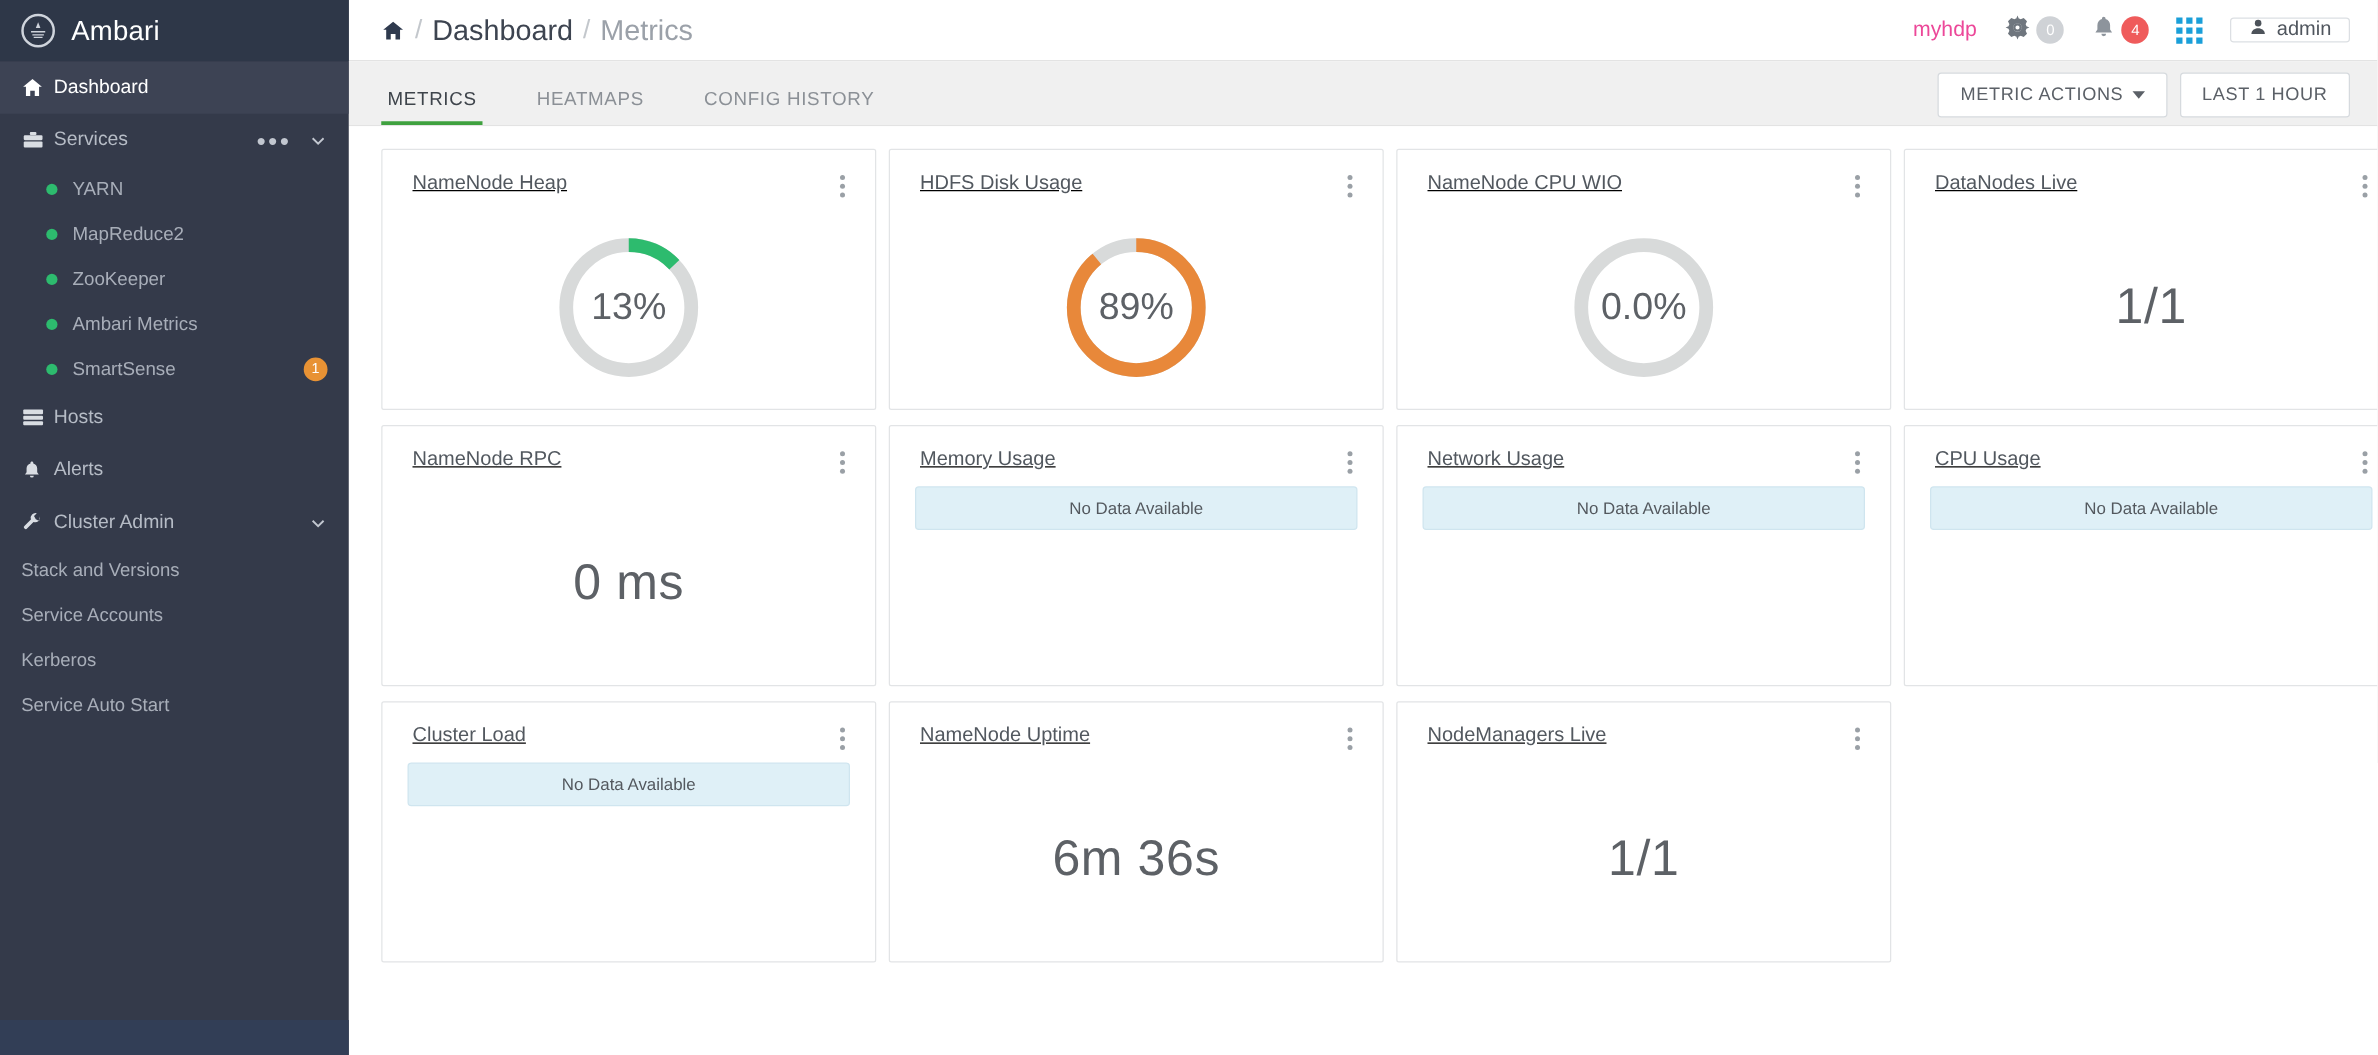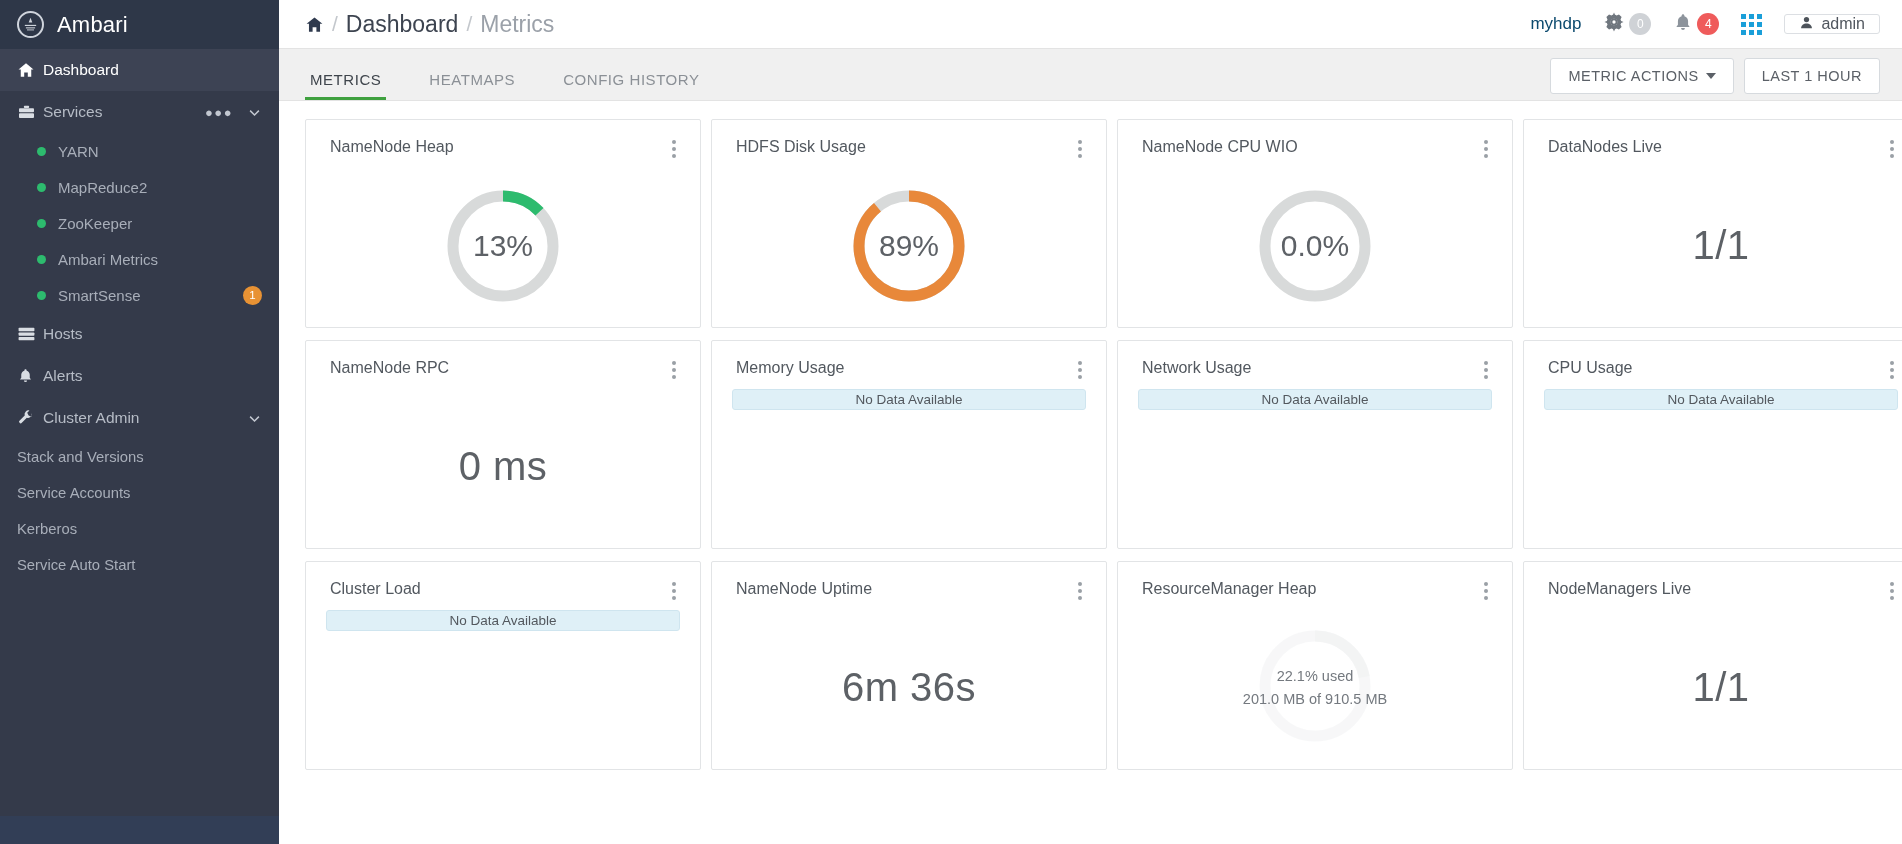--- a/index.html
+++ b/index.html
@@ -97,21 +97,21 @@
     padding: 0 22px 0 26px; background: #fff;
   }
   .crumb { display: flex; align-items: center; gap: 8px; }
   .crumb .home { color: #2f3a4e; display: flex; align-items: center; }
   .crumb .sep { color: #c3c7cc; font-size: 21px; font-weight: 300; }
   .crumb .c1 { color: #3d4450; font-size: 23px; }
   .crumb .c2 { color: #9ba1a9; font-size: 23px; }
   .topbar-right {
     margin-left: auto; display: flex; align-items: center; gap: 0;
   }
-  .cluster-name { color: #0c4a6e; font-size: 17px; margin-right: 22px; }
+  .cluster-name { color: #ec4899; font-size: 17px; margin-right: 22px; }
   .tb-item {
     display: flex; align-items: center; gap: 4px;
     margin-right: 22px; cursor: pointer;
   }
   .cnt-badge {
     min-width: 22px; height: 22px; border-radius: 50%;
     display: flex; align-items: center; justify-content: center;
     font-size: 12px; color: #fff; padding: 0 5px;
   }
   .cnt-badge.grey { background: #cfd2d6; }
@@ -159,21 +159,21 @@
   }
   .wgrid {
     display: grid;
     grid-template-columns: repeat(4, 396px);
     column-gap: 10px; row-gap: 12px;
   }
   .card {
     height: 209px; border: 1px solid #e2e4e6;
     border-radius: 2px; background: #fff;
     padding: 18px 12px 0 24px;
-    position: relative; overflow: hidden;
+    position: relative; overflow: hidden; text-decoration: underline;
   }
   .card-title {
     font-size: 16px; color: #52585f; line-height: 1.1;
   }
   .kebab {
     position: absolute; top: 18px; right: 22px;
     display: flex; flex-direction: column; gap: 3px;
     cursor: pointer; padding: 2px;
   }
   .kebab i { width: 4px; height: 4px; border-radius: 50%;
@@ -183,21 +183,21 @@
     position: absolute; left: 0; right: 0; top: 44px; bottom: 0;
     display: flex; align-items: center; justify-content: center;
   }
   .big-num {
     font-size: 40px; color: #5d6166; font-weight: 400;
     letter-spacing: .5px;
   }
   .nodata {
     position: absolute; top: 48px; left: 20px; right: 20px;
     background: #dff0f7; border: 1px solid #cfe5ef; border-radius: 3px;
-    height: 21px; display: flex; align-items: center; justify-content: center;
+    height: 35px; display: flex; align-items: center; justify-content: center;
     color: #53585e; font-size: 13.5px;
   }
   .gauge { position: relative; width: 118px; height: 118px; }
   .gauge svg { display: block; transform: rotate(-90deg); }
   .gauge .val {
     position: absolute; inset: 0;
     display: flex; align-items: center; justify-content: center;
     font-size: 30px; color: #5d6166;
   }
   .rm-wrap { position: relative; display: flex;
@@ -526,42 +526,20 @@
           <div class="kebab">
               <i></i>
               <i></i>
               <i></i>
             </div>
           <div class="card-body">
             <span class="big-num">6m 36s</span>
           </div>
         </div>
 
-        <div class="card">
-          <div class="card-title">ResourceManager Heap</div>
-          <div class="kebab">
-              <i></i>
-              <i></i>
-              <i></i>
-            </div>
-          <div class="card-body">
-            <div class="rm-wrap">
-              <div class="rm-ghost">
-                <svg width="118" height="118" viewBox="0 0 118 118" style="transform:rotate(-90deg)">
-                  <circle cx="59" cy="59" r="50" fill="none" stroke="#e6e8ea" stroke-width="11"></circle>
-                  <circle cx="59" cy="59" r="50" fill="none" stroke="#d9dcde" stroke-width="11" stroke-dasharray="69.4 244.9"></circle>
-                </svg>
-              </div>
-              <div class="rm-lines">
-                <div>22.1% used</div>
-                <div>201.0 MB of 910.5 MB</div>
-              </div>
-            </div>
-          </div>
-        </div>
 
         <div class="card">
           <div class="card-title">NodeManagers Live</div>
           <div class="kebab">
               <i></i>
               <i></i>
               <i></i>
             </div>
           <div class="card-body">
             <span class="big-num">1/1</span>

